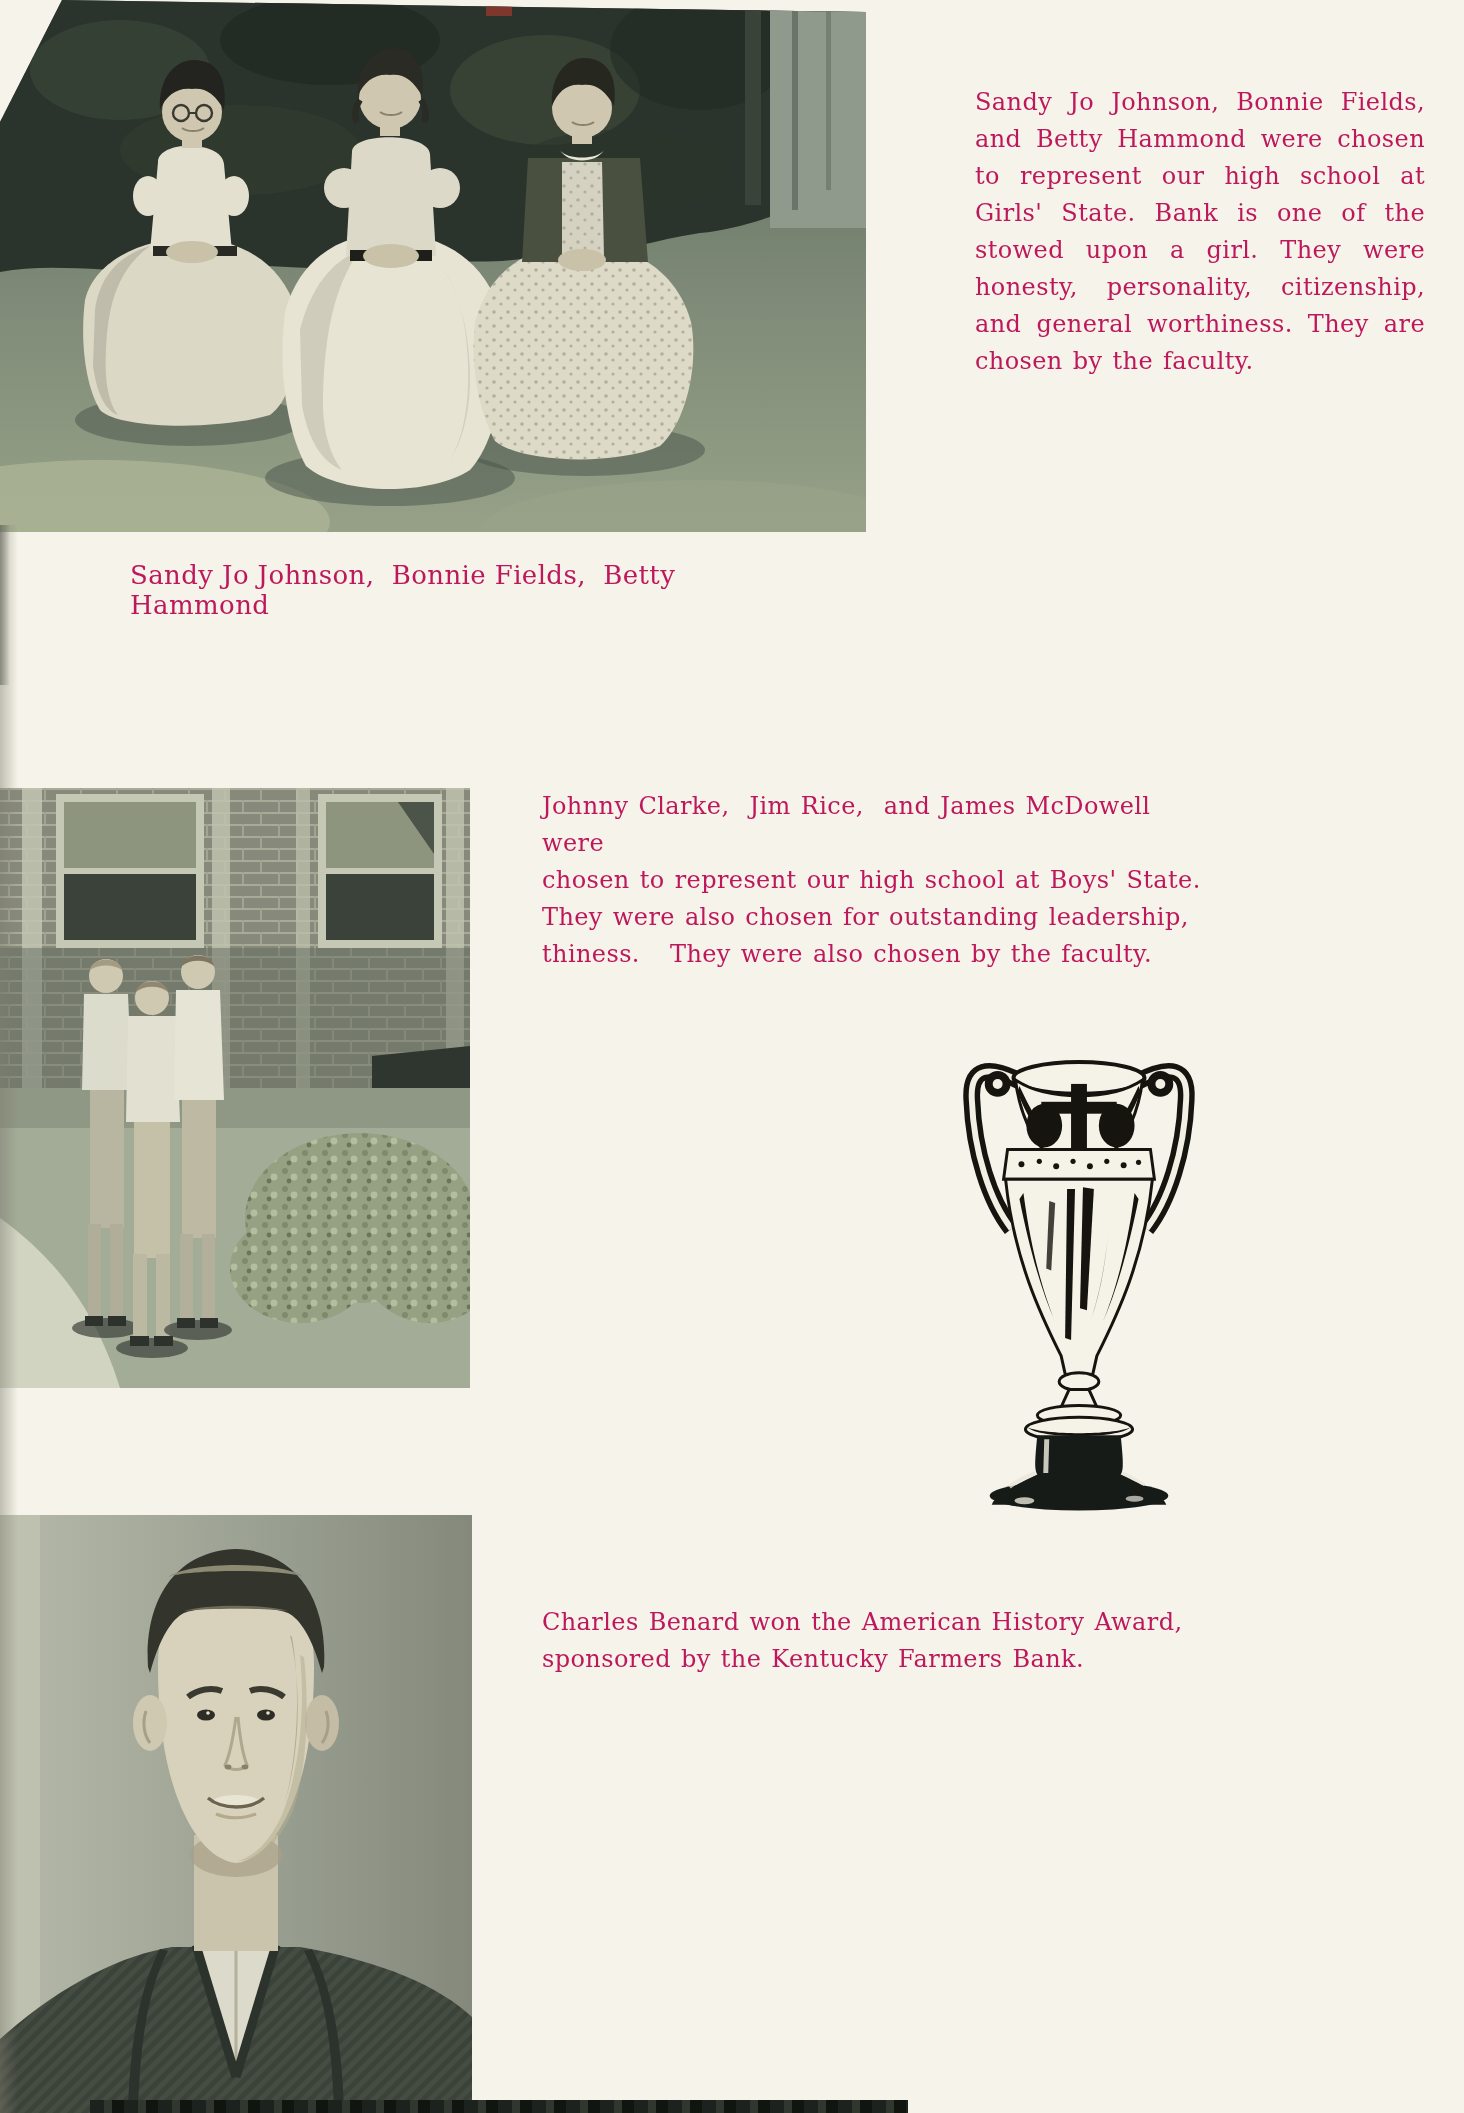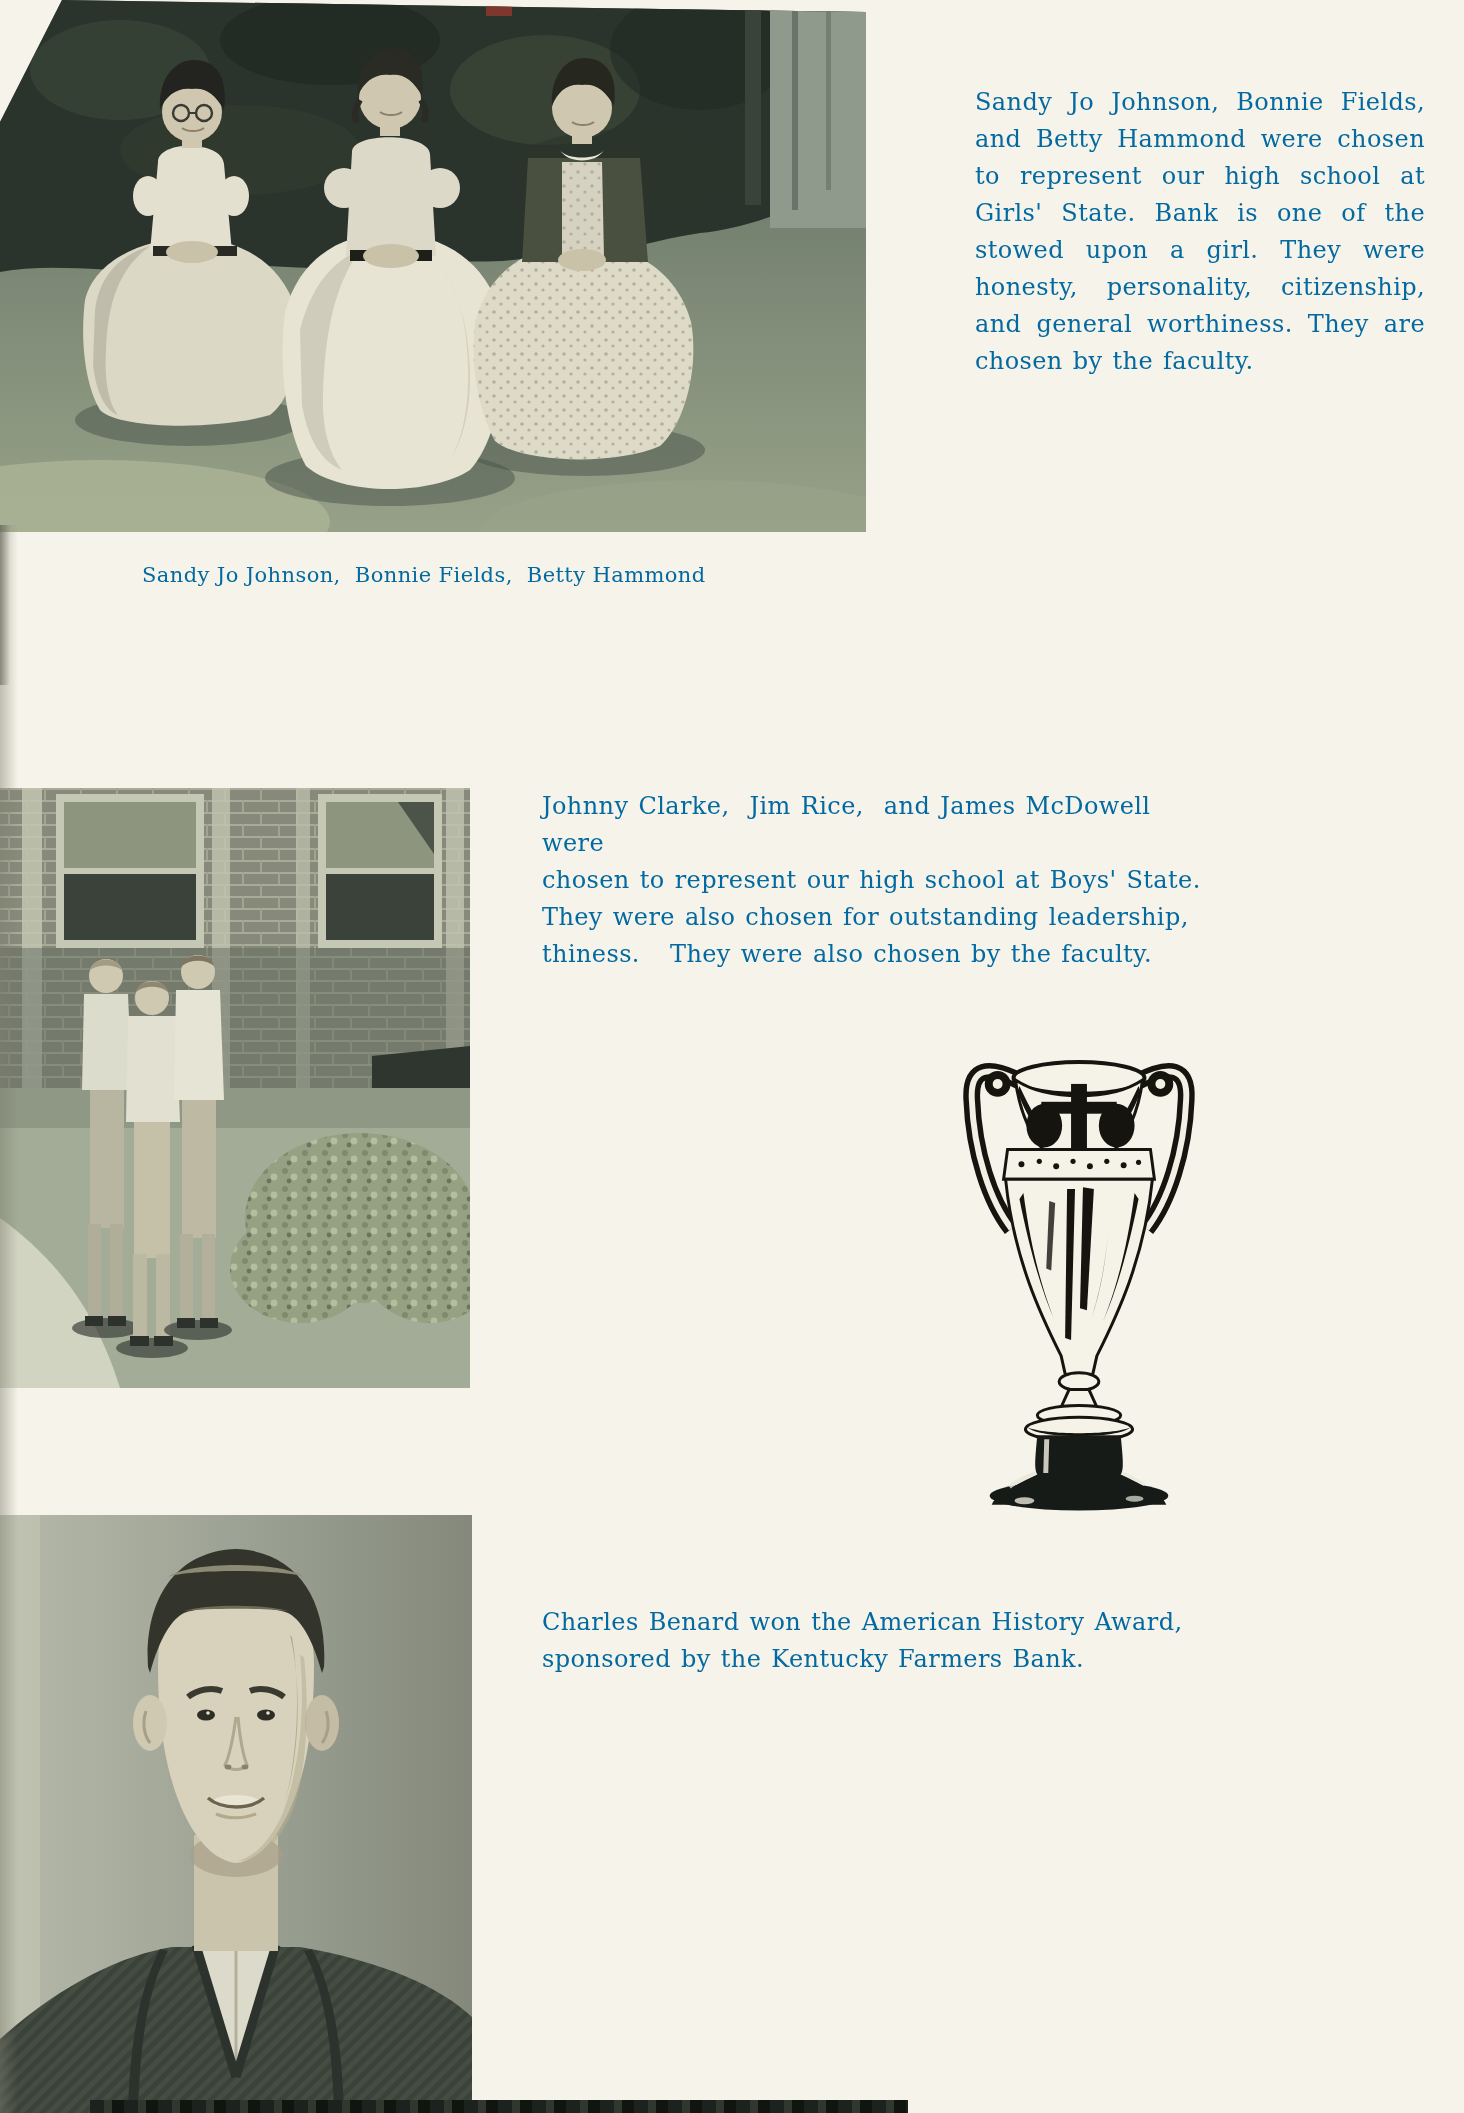--- a/index.html
+++ b/index.html
@@ -1,38 +1,38 @@
 <!DOCTYPE html>
 <html><head>
 <meta charset="utf-8">
 <style>
   html,body{margin:0;padding:0;background:#e8e6dc;}
   .page{
     position:relative; width:1464px; height:2113px; overflow:hidden;
     background:#f6f4ea;
     font-family:"DejaVu Serif", serif;
-    color:#0369a1;
+    color:#be185d;
   }
   
   .photo{position:absolute; overflow:hidden;}
   .photo svg{display:block;}
   .photo1{left:0; top:0; width:866px; height:532px;
           clip-path:polygon(0 122px, 62px 0, 100% 12px, 100% 100%, 0 100%);}
   .photo2{left:0; top:788px; width:470px; height:600px;}
   .photo3{left:0; top:1515px; width:472px; height:598px;}
   
   .para{position:absolute; font-size:24px; line-height:37px; letter-spacing:.4px; word-spacing:2px;}
   .para1{left:975px; top:84px;  width:450px;}
   .para2{left:542px; top:788px; width:662px;}
   .para3{left:542px; top:1604px; width:662px;}
   .line{min-height:37px;}
   .just{text-align:justify; text-align-last:justify;}
   .pre{white-space:pre-wrap;}
-  .caption{position:absolute; left:142px; top:560px; width:660px;
-           font-size:21px; line-height:30px; letter-spacing:.4px; white-space:pre-wrap;}
+  .caption{position:absolute; left:130px; top:560px; width:660px;
+           font-size:26px; line-height:30px; letter-spacing:.4px; white-space:pre-wrap;}
   
   .trophy{position:absolute; left:950px; top:1022px; width:258px; height:492px;}
   .trophy svg{display:block; width:100%; height:100%;}
   
   .bottom-strip{position:absolute; left:90px; top:2100px; width:818px; height:13px;
     background:repeating-linear-gradient(90deg,#1c221d 0 14px,#30372e 14px 22px,#101510 22px 34px);}
   .gutter{position:absolute; left:0; top:525px; width:18px; height:1588px;
     background:linear-gradient(to right, rgba(125,124,110,.45), rgba(125,124,110,0));}
   .gutter-top{position:absolute; left:0; top:525px; width:10px; height:160px;
     background:linear-gradient(to right, rgba(90,92,82,.55), rgba(90,92,82,0));}

